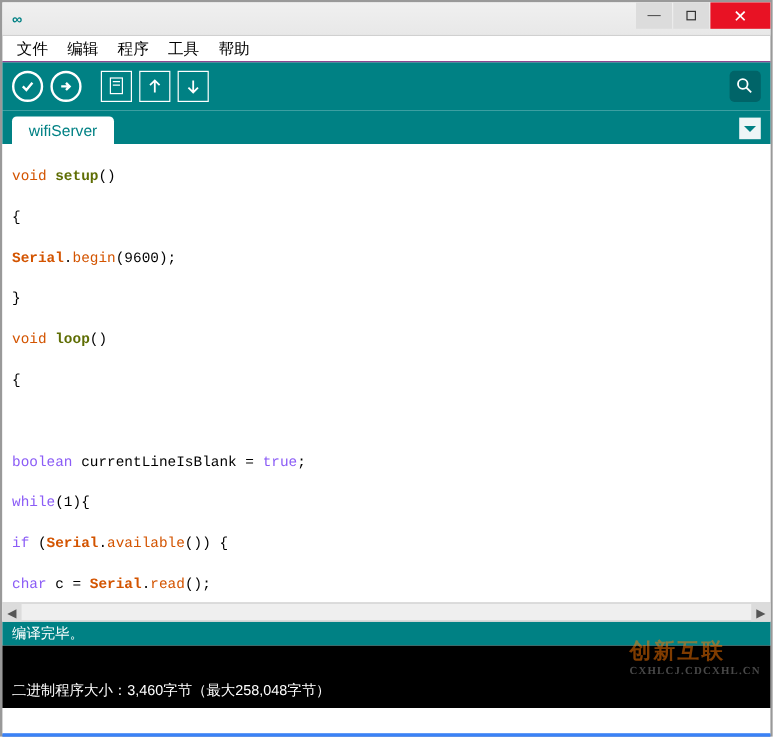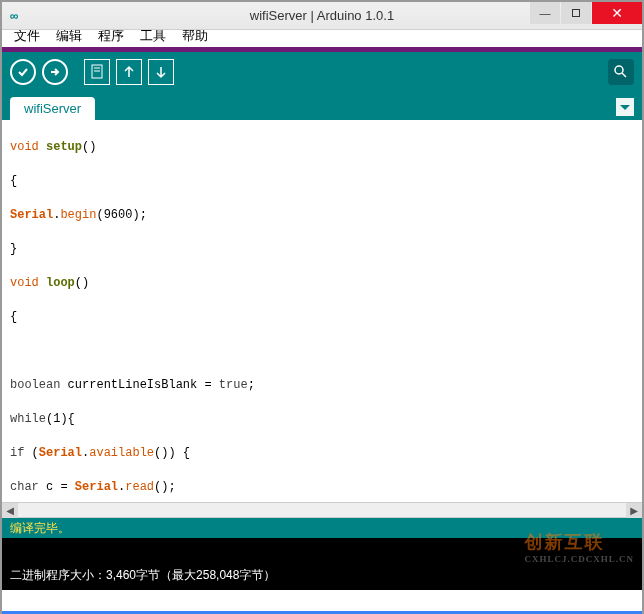--- a/index.html
+++ b/index.html
@@ -12,73 +12,72 @@
   .titlebar-title { position: absolute; left: 0; right: 0; text-align: center; font-size: 13px; color: #333; pointer-events: none; }
   .winbtns { position: absolute; right: 0; top: 0; display: flex; height: 22px; }
   .winbtn { width: 30px; height: 22px; background: #dcdcdc; display: flex; align-items: center; justify-content: center; font-size: 11px; color: #333; margin-left: 1px; cursor: pointer; }
   .winbtn.close { width: 50px; background: #e81224; color: #fff; font-size: 14px; }
   .winbtn.close::before { content: "✕"; font-family: Arial; }
   .winbtn.min::before { content: "—"; }
   .winbtn.max { font-size: 10px; }
   .winbtn.max .sq { width: 8px; height: 8px; border: 1px solid #333; }
 
   
-  .menubar { height: 22px; display: flex; align-items: flex-end; padding: 0 4px; border-bottom: 5px solid #701a75; font-size: 13px; }
+  .menubar { height: 22px; display: flex; align-items: flex-start; padding: 0 4px; border-bottom: 1px solid #701a75; font-size: 13px; }
   .menubar .mi { padding: 2px 8px; cursor: pointer; }
 
   
   .toolbar { height: 40px; background: #008184; display: flex; align-items: center; padding: 0 8px; position: relative; }
   .tb-btn { width: 26px; height: 26px; border-radius: 50%; border: 2px solid #fff; display: flex; align-items: center; justify-content: center; margin-right: 6px; cursor: pointer; }
   .tb-btn svg { fill: #fff; }
   .tb-sq { width: 26px; height: 26px; border: 1px solid #fff; display: flex; align-items: center; justify-content: center; margin-right: 6px; cursor: pointer; position: relative; }
   .monitor-btn { position: absolute; right: 8px; width: 26px; height: 26px; background: #006468; border-radius: 4px; display:flex; align-items:center; justify-content:center; cursor:pointer;}
   .monitor-btn svg { fill: #fff; }
 
   
   .tabbar { height: 28px; background: #008184; display: flex; align-items: flex-end; padding: 0 8px; position: relative; }
   .tab { background: #fff; color: #008184; font-size: 13px; padding: 4px 14px 4px 14px; border-radius: 4px 4px 0 0; cursor: pointer; margin-right: 4px; }
   .tab-dd { position: absolute; right: 8px; bottom: 4px; width: 18px; height: 18px; background: #eef6f6; display:flex; align-items:center; justify-content:center; cursor:pointer;}
   .tab-dd::after { content:""; border: 5px solid transparent; border-top-color:#008184; margin-top:5px;}
 
   
   .editor { height: 382px; background: #fff; overflow: hidden; font-family: Consolas, "Courier New", monospace; font-size: 12px; line-height: 17px; padding: 2px 8px; white-space: pre; position:relative; }
   .kw-void { color: #d35400; }
-  .kw-bool { color: #404040; }
+  .kw-bool { color: #8b5cf6; }
   .kw-serial { color: #d35400; font-weight: bold; }
   .kw-meth { color: #d35400; }
   .kw-setup { color: #5e6d03; font-weight: bold; }
   .editor .line { min-height: 17px; }
 
   
   .hscroll { height: 16px; background: #efefef; border-top: 1px solid #ccc; border-bottom: 1px solid #ccc; position: relative; }
   .hscroll .arr { position: absolute; top: 0; width: 16px; height: 15px; background: #dcdcdc; display:flex; align-items:center; justify-content:center; cursor:pointer; font-size:10px; color:#555;}
   .hscroll .arr.l { left:0; } .hscroll .arr.r { right:0; }
   .hscroll .lbtn::before{content:"◀";} .hscroll .rbtn::before{content:"▶";}
 
   
-  .status { height: 20px; background: #008184; color: #fde047; font-size: 12px; padding: 2px 8px; display:flex; align-items:center; }
+  .status { height: 20px; background: #008184; color: #ffffff; font-size: 12px; padding: 2px 8px; display:flex; align-items:center; }
 
   
   .console { height: 52px; background: #000000; color: #fff; font-size: 12px; padding: 6px 8px; display:flex; align-items:flex-end; font-family: "Microsoft YaHei", sans-serif;}
 
   
   .footer { height: 20px; background: #3b82f6; color: #fff; font-size: 11px; display: flex; align-items: center; padding: 0 8px; justify-content: space-between; margin-top: 21px; }
 
   
   .wm { position: absolute; right: 8px; bottom: 48px; color: rgba(255,120,0,0.5); font-size: 18px; font-weight: bold; letter-spacing: 2px; pointer-events:none; font-family: Liberation Serif, serif; }
   .wm small { display:block; font-size:9px; letter-spacing:1px; color: rgba(120,120,120,0.6); text-align:right;}
 </style>
 </head>
 <body>
 
 <div class="outer-border">
 
   <div class="titlebar">
     <span class="infinity">∞</span>
-    <div class="titlebar-title">wifiServer | Arduino 1.0.1</div>
     <div class="winbtns">
       <div class="winbtn min"></div>
       <div class="winbtn max">
           <div class="sq"></div>
         </div>
       <div class="winbtn close"></div>
     </div>
   </div>
 
   <div class="menubar">

